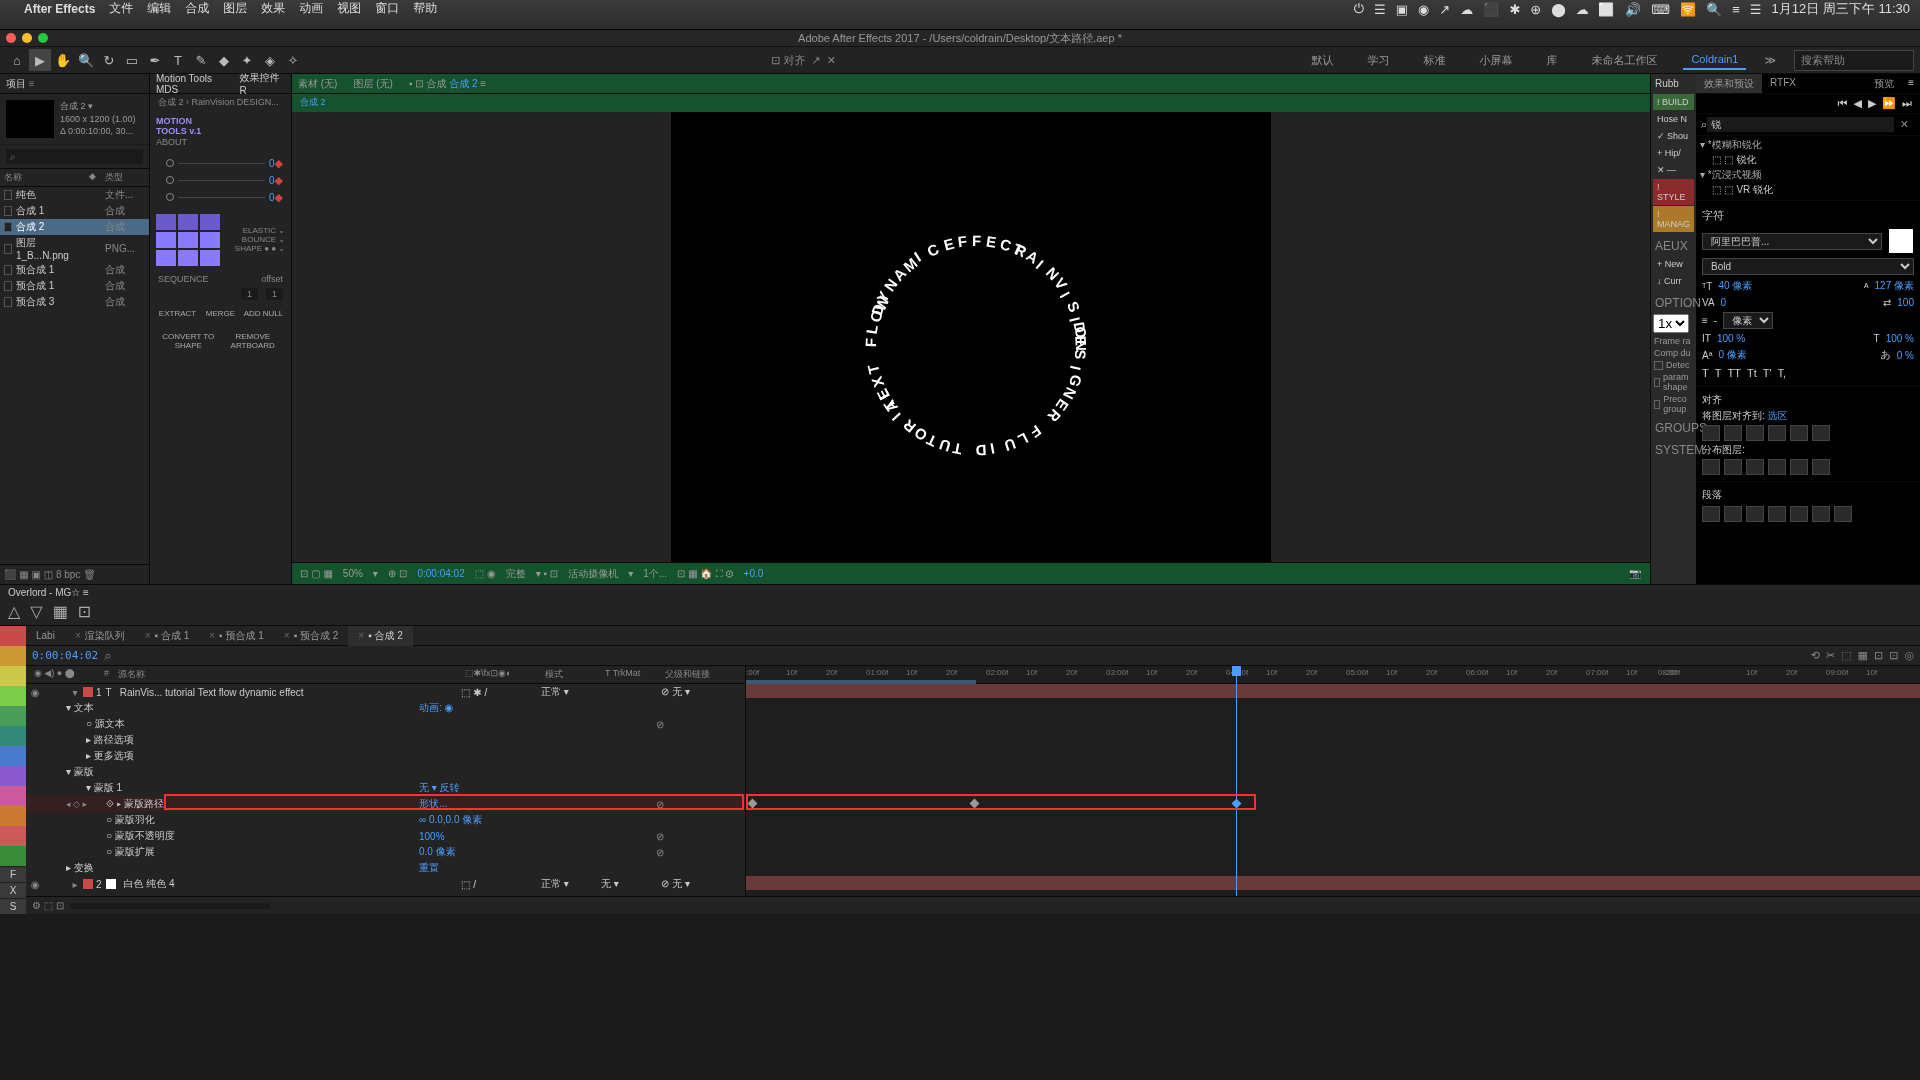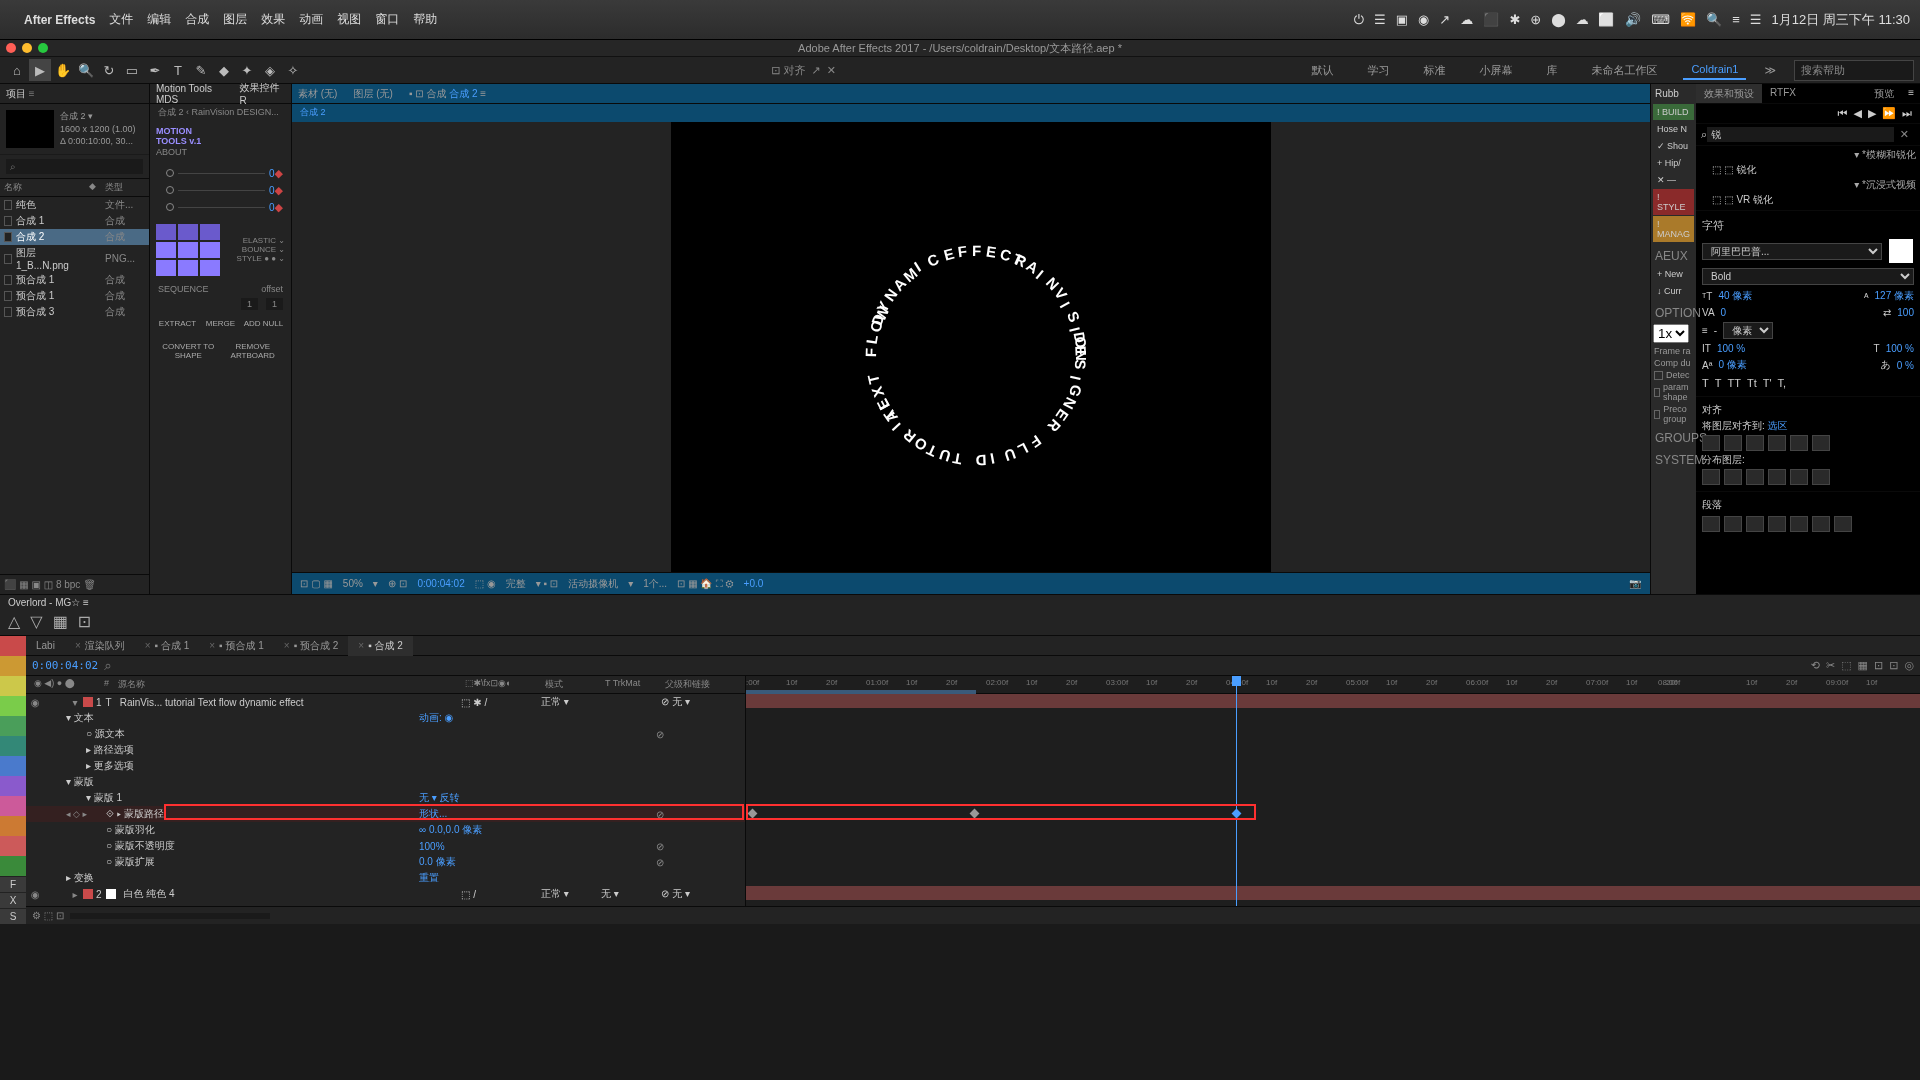--- a/index.html
+++ b/index.html
@@ -1,19 +1,19 @@
 <!DOCTYPE html>
 <html><head>
 <meta charset="utf-8">
 <style>
 * { margin: 0; padding: 0; box-sizing: border-box; font-family: -apple-system, "Helvetica Neue", Arial, sans-serif; user-select: none; }
 body { background: #1a1a1a; width: 1920px; height: 1080px; overflow: hidden; color: #ccc; font-size: 11px; }
 
 
-.mac-menubar { height: 40px; background: linear-gradient(#3a3a3a,#2c2c2c); display: flex; align-items: center; padding: 0 10px; justify-content: space-between; font-size: 12px; color: #ddd; border-bottom: 1px solid #000; }
+.mac-menubar { height: 30px; background: linear-gradient(#3a3a3a,#2c2c2c); display: flex; align-items: flex-start; padding: 0 10px; justify-content: space-between; font-size: 12px; color: #ddd; border-bottom: 1px solid #000; }
 .mac-menubar .left, .mac-menubar .right { display: flex; gap: 14px; align-items: center; }
 .mac-menubar .right { gap: 10px; font-size: 13px; }
 .apple { font-size: 14px; }
 
 
 .title-row { height: 17px; background: #262626; display: flex; align-items: center; justify-content: center; color: #999; font-size: 11px; border-bottom: 1px solid #111; position: relative; }
 .title-row .traffic { position: absolute; left: 6px; display: flex; gap: 6px; }
 .title-row .traffic span { width: 10px; height: 10px; border-radius: 50%; display: inline-block; }
 .dot-r { background: #ff5f56; } .dot-y { background: #ffbd2e; } .dot-g { background: #27c93f; }
 
@@ -25,21 +25,21 @@
 .tool-row .center { display: flex; gap: 6px; color: #888; font-size: 11px; align-items: center; }
 .tool-row .right { display: flex; gap: 18px; color: #999; font-size: 11px; align-items: center; }
 .tool-row .right .ws { padding: 3px 8px; }
 .tool-row .right .ws.active { color: #4a9eff; border-bottom: 2px solid #4a9eff; }
 .tool-row .search-field { background: #1a1a1a; border: 1px solid #444; padding: 2px 6px; width: 120px; color: #888; }
 
 
 .main { display: flex; height: 510px; }
 .left-col { width: 150px; background: #232323; border-right: 1px solid #0a0a0a; display: flex; flex-direction: column; }
 .motion-col { width: 142px; background: #232323; border-right: 1px solid #0a0a0a; }
-.viewer-col { flex: 1; background: #0c4a6e; display: flex; flex-direction: column; }
+.viewer-col { flex: 1; background: #14532d; display: flex; flex-direction: column; }
 .right-col { width: 270px; background: #000000; display: flex; }
 
 
 .panel-tabs { height: 20px; display: flex; align-items: center; padding: 0 6px; gap: 10px; border-bottom: 1px solid #0a0a0a; font-size: 10px; }
 .panel-tabs .tab { color: #ccc; }
 .panel-tabs .tab.active::after { content:" ≡"; color:#777; }
 .project-thumb { display: flex; padding: 6px; gap: 6px; border-bottom: 1px solid #1a1a1a; }
 .project-thumb .thumb { width: 48px; height: 38px; background: #000; }
 .project-thumb .meta { font-size: 9px; color: #999; line-height: 1.4; }
 .project-search { padding: 4px 6px; }
@@ -93,21 +93,21 @@
 .extra-strip .opt { display:flex; align-items:center; gap:3px; padding:1px 3px; font-size:9px; color:#999; }
 .extra-strip .opt .cb { width:9px; height:9px; border:1px solid #666; }
 .right-main { flex: 1; display: flex; flex-direction: column; }
 .rp-tabs { height: 20px; display: flex; font-size: 10px; border-bottom: 1px solid #0a0a0a; }
 .rp-tabs .rt { padding: 3px 8px; color: #999; }
 .rp-search { padding: 3px 5px; display:flex; align-items:center; border-bottom:1px solid #0a0a0a; }
 .rp-search input { flex:1; background:#1a1a1a; border:none; color:#ccc; padding:2px 4px; font-size:10px; }
 .rp-search .xbtn { padding:0 6px; color:#888; }
 .rp-tree { font-size: 10px; padding: 2px 4px; color: #ccc; }
 .rp-tree .item { padding: 1px 0 1px 12px; display:flex; align-items:center; gap:4px; }
-.rp-tree .group { color:#aaa;text-align:right; }
+.rp-tree .group { color:#aaa; }
 .char-panel { border-top: 1px solid #0a0a0a; padding: 4px 6px; }
 .char-panel .title { font-size: 11px; padding: 3px 0; }
 .char-panel .ctrl-row { display: flex; gap: 6px; padding: 2px 0; font-size: 10px; align-items:center; }
 .char-panel select, .char-panel .field { background: #1a1a1a; border: 1px solid #444; color: #ccc; padding: 1px 4px; font-size: 10px; }
 .char-panel .sw { width:26px; height:26px; background:#fff; border:1px solid #000; }
 .char-panel .val { color:#4a9eff; }
 .char-styles { display:flex; gap:6px; padding:3px 0; font-size:11px; }
 .align-panel { border-top:1px solid #0a0a0a; padding: 4px 6px; font-size: 10px; }
 .align-panel .title { padding: 2px 0; }
 .align-panel .btns { display:flex; gap:4px; padding:2px 0; }
@@ -354,21 +354,21 @@
           <div class="cell"></div>
             <div class="cell"></div>
             <div class="cell"></div>
           <div class="cell"></div>
             <div class="cell"></div>
             <div class="cell"></div>
         </div>
         <div style="flex:1; font-size:8px; text-align:right; color:#888;">
           <div>ELASTIC ⌄</div>
           <div>BOUNCE ⌄</div>
-          <div>STYLE  ● ● ⌄</div>
+          <div>SHAPE  ● ● ⌄</div>
         </div>
       </div>
     </div>
     <div class="motion-offset">
       <span style="margin-right:auto">SEQUENCE</span>
       <span>offset</span>
     </div>
     <div class="motion-offset">
       <span class="field" style="background:#1a1a1a;padding:1px 6px">1</span>
       <span class="field" style="background:#1a1a1a;padding:1px 6px">1</span>

